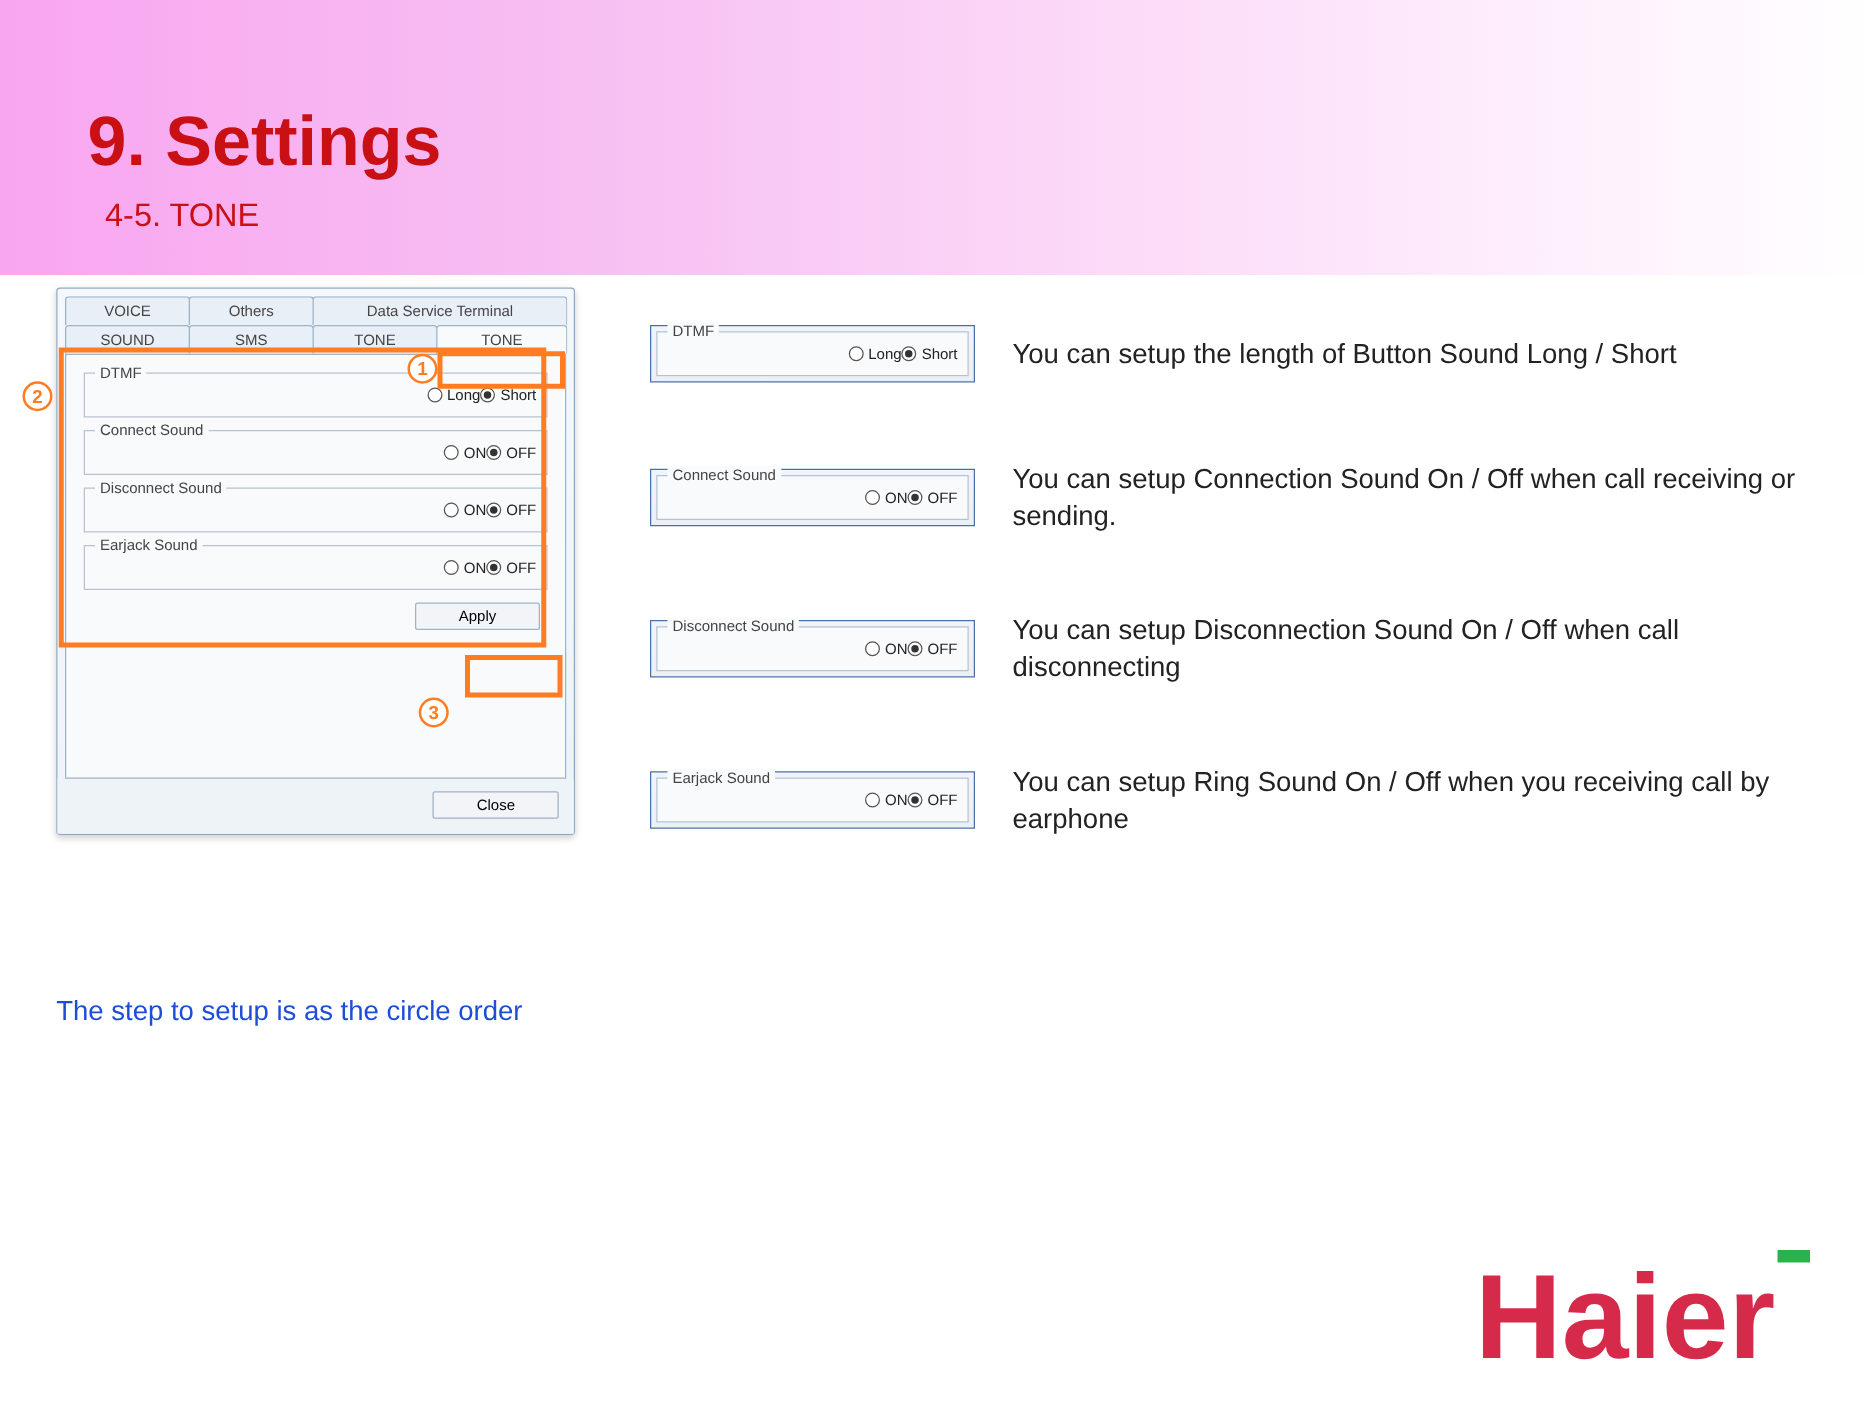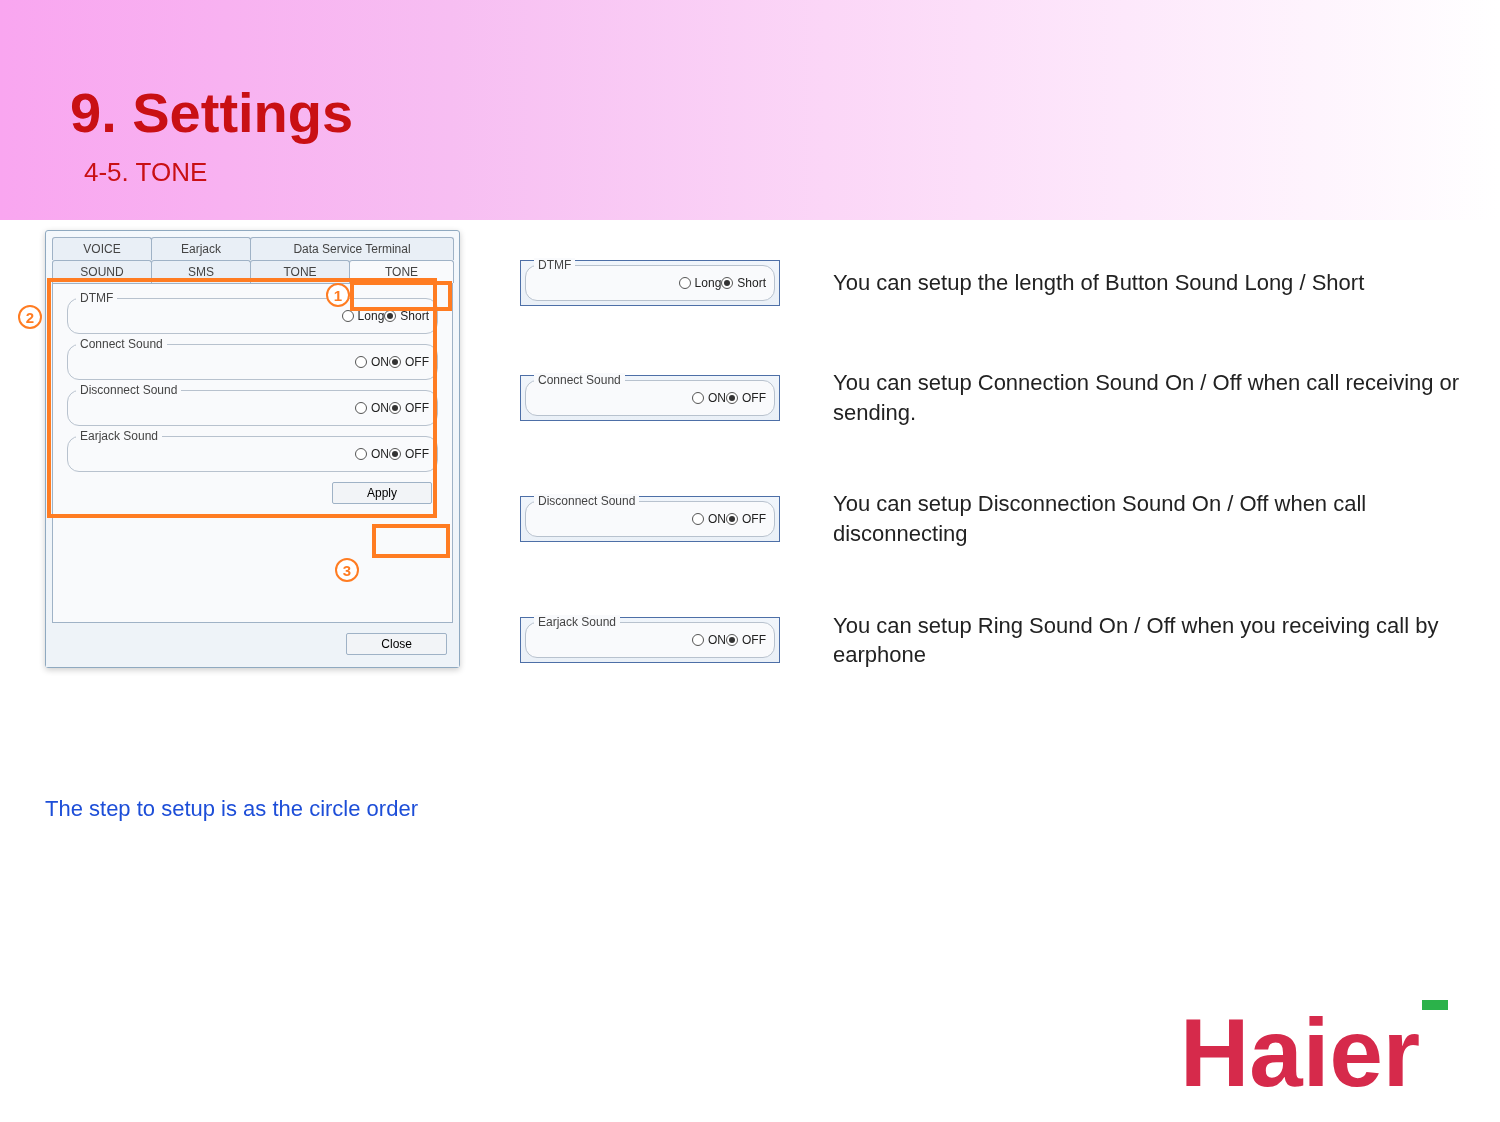--- a/index.html
+++ b/index.html
@@ -91,21 +91,21 @@
 .tab.row2-d { flex: 1; background: #f9fafc; }
 .tab-body {
   border: 1px solid #9fb2c6;
   background: #f9fafc;
   padding: 14px 14px 18px 14px;
   min-height: 340px;
   position: relative;
 }
 .fieldset {
   border: 1px solid #b8c2ce;
-  border-radius: 12px;
+  border-radius: 0;
   padding: 10px 8px 10px 12px;
   margin-bottom: 10px;
   background: #f9fafc;
   position: relative;
 }
 .fieldset .legend {
   position: absolute;
   top: -8px;
   left: 8px;
   background: #f9fafc;
@@ -181,21 +181,20 @@
   background: linear-gradient(to bottom, #f0f5fb, #eaf0f7);
   margin-right: 30px;
 }
 .snippet .fieldset { margin-bottom: 0; }
 .desc {
   font-size: 22px;
   color: #222;
   line-height: 1.35;
   font-family: Verdana, Arial, sans-serif;
   flex: 1;
-  margin-left: 23px;
 }
 .caption {
   position: absolute;
   left: 45px;
   top: 576px;
   font-size: 22px;
   color: #1d4ed8;
   font-family: Verdana, Arial, sans-serif;
 }
 .logo {
@@ -213,21 +212,21 @@
   <h1>9. Settings</h1>
   <div class="subtitle">4-5. TONE</div>
 </div>
 
 <div class="content">
 
   <div class="dialog">
     <div class="tab-area">
       <div class="tab-row">
         <div class="tab row1-a">VOICE</div>
-        <div class="tab row1-b">Earjack</div>
+        <div class="tab row1-b">Others</div>
         <div class="tab row1-c">Data Service Terminal</div>
       </div>
       <div class="tab-row">
         <div class="tab row2-a">SOUND</div>
         <div class="tab row2-b">SMS</div>
         <div class="tab row2-c">TONE</div>
         <div class="tab row2-d">TONE</div>
       </div>
       <div class="tab-body">
 

